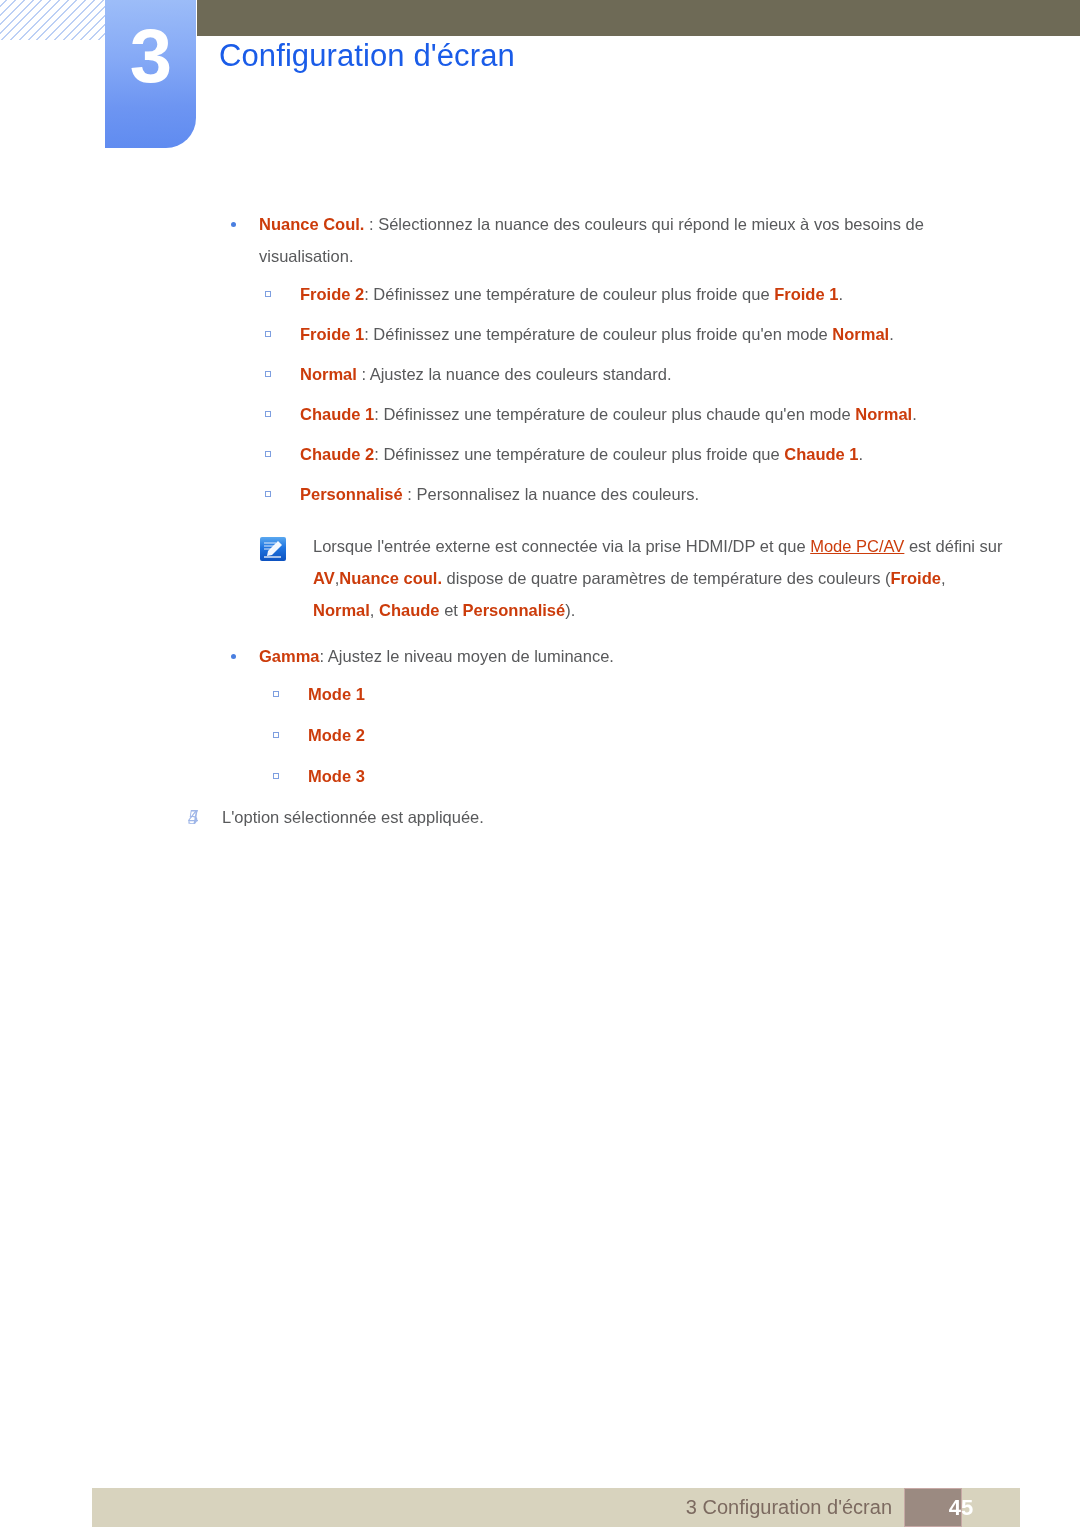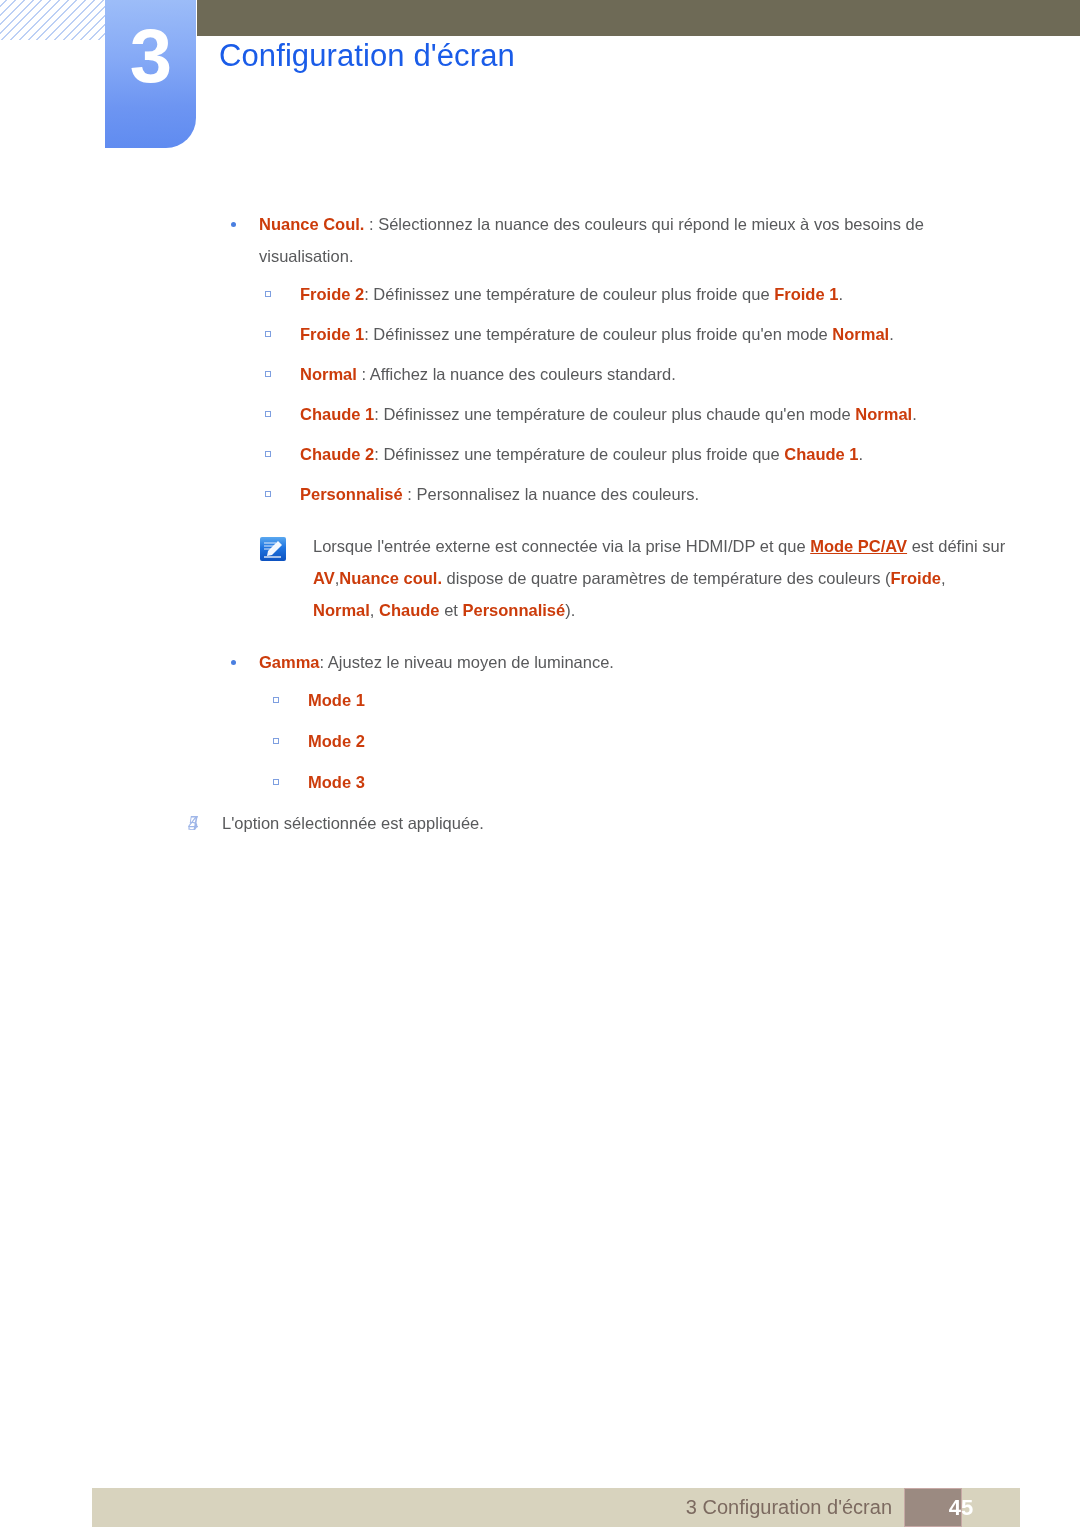--- a/index.html
+++ b/index.html
@@ -159,26 +159,26 @@
     width: 22px;
     text-align: left;
     font-family: "Liberation Serif", serif;
     font-style: italic;
     font-size: 21px;
     color: #9fb6e8;
     line-height: 32px;
   }
 
   .o { color: #cc3c0b; font-weight: bold; }
-  .olink { color: #cc3c0b; font-weight: bold; text-decoration: underline; }
+  .olink { color: #cc3c0b; font-weight: normal; text-decoration: underline; }
 
   .mode-item { margin-bottom: 9px; margin-left: 8px; }
   .mode-item .mode-label { color: #cc3c0b; font-weight: bold; }
 
-  .gamma-block { margin-top: 20px; }
+  .gamma-block { margin-top: 14px; }
 
   
   .page-footer {
     position: absolute;
     left: 92px;
     top: 1488px;
     width: 928px;
     height: 39px;
     background: #d8d3be;
   }
@@ -238,21 +238,21 @@
     <span class="o">Froide 2</span><span>: Définissez une température de couleur plus froide que </span><span class="o">Froide 1</span><span>.</span>
   </div>
 
   <div class="bullet-l2">
     <span class="sq"></span>
     <span class="o">Froide 1</span><span>: Définissez une température de couleur plus froide qu'en mode </span><span class="o">Normal</span><span>.</span>
   </div>
 
   <div class="bullet-l2">
     <span class="sq"></span>
-    <span class="o">Normal</span><span> : Affichez la nuance des couleurs standard.</span><span class="o"></span><span></span>
+    <span class="o">Normal</span><span> : Ajustez la nuance des couleurs standard.</span><span class="o"></span><span></span>
   </div>
 
   <div class="bullet-l2">
     <span class="sq"></span>
     <span class="o">Chaude 1</span><span>: Définissez une température de couleur plus chaude qu'en mode </span><span class="o">Normal</span><span>.</span>
   </div>
 
   <div class="bullet-l2">
     <span class="sq"></span>
     <span class="o">Chaude 2</span><span>: Définissez une température de couleur plus froide que </span><span class="o">Chaude 1</span><span>.</span>

